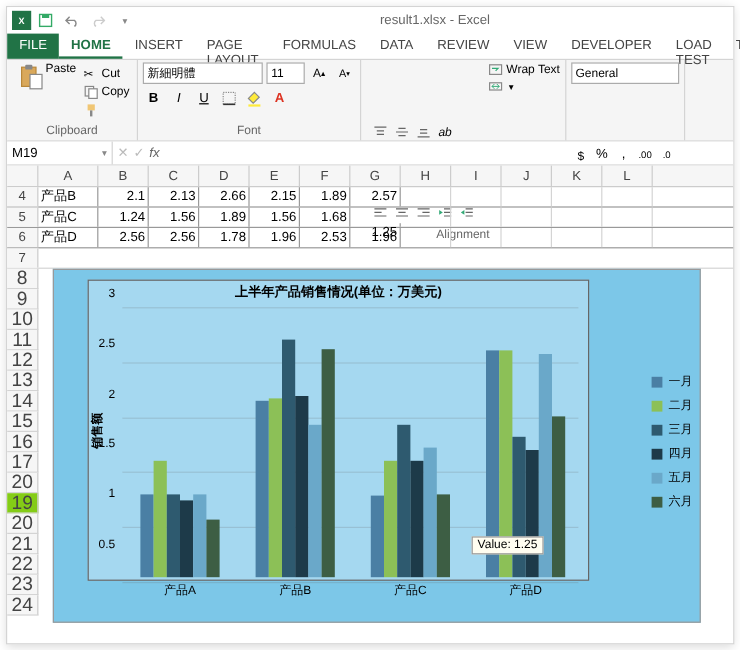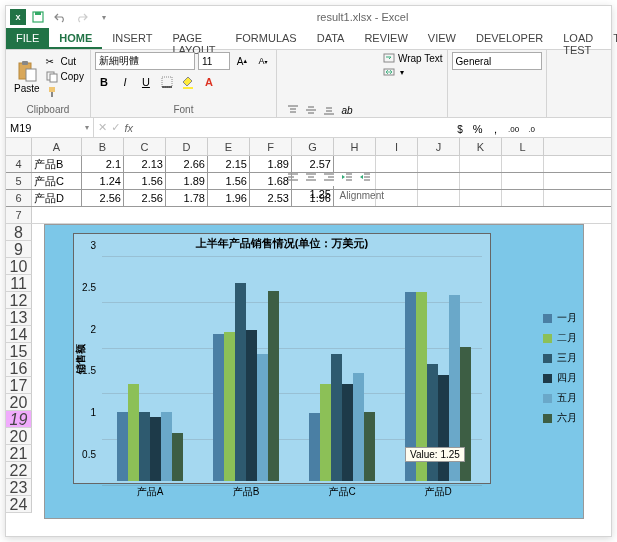--- a/index.html
+++ b/index.html
@@ -19,21 +19,21 @@
 .ribbon-tab { padding: 4px 10px 3px; font-size: 11px; color: #444; cursor: pointer; }
 .ribbon-tab.file { background: #217346; color: #fff; }
 .ribbon-tab.active { color: #217346; border-bottom: 2px solid #217346; font-weight: 600; }
 
 
 .ribbon { height: 68px; background: #f5f5f5; border-bottom: 1px solid #d4d4d4; display: flex; font-size: 11px; }
 .rgroup { border-right: 1px solid #d4d4d4; display: flex; flex-direction: column; }
 .rgroup-body { flex: 1; display: flex; padding: 2px 4px; }
 .rgroup-label { text-align: center; font-size: 10px; color: #666; padding: 1px 0 2px; }
 
-.paste-col { display: flex; flex-direction: column; align-items: center; justify-content: center; padding: 0 4px; }
+.paste-col { display: flex; flex-direction: row; align-items: flex-start; justify-content: center; padding: 0 4px; }
 .paste-icon { width: 24px; height: 24px; }
 .clip-btns { display: flex; flex-direction: column; gap: 1px; justify-content: center; font-size: 10px; }
 .clip-btns div { display: flex; align-items: center; gap: 3px; padding: 1px 2px; }
 .mini-icon { width: 12px; height: 12px; display: inline-block; }
 
 .font-col { display: flex; flex-direction: column; gap: 3px; padding: 2px 4px; }
 .font-row { display: flex; gap: 3px; align-items: center; }
 .font-name { width: 100px; height: 18px; border: 1px solid #ababab; background: #fff; font-size: 10px; padding: 0 3px; }
 .font-size { width: 32px; height: 18px; border: 1px solid #ababab; background: #fff; font-size: 10px; padding: 0 3px; text-align: left; }
 .fbtn { width: 18px; height: 18px; display: flex; align-items: center; justify-content: center; border: 1px solid transparent; font-size: 11px; }
@@ -56,21 +56,21 @@
 .fx-btns { display: flex; align-items: center; padding: 0 4px; gap: 4px; color: #bbb; font-size: 11px; }
 .fx-input { flex: 1; padding: 2px 4px; font-size: 11px; }
 
 
 .grid { position: relative; }
 .col-headers { display: flex; height: 18px; border-bottom: 1px solid #ccc; background: #f6f6f6; font-size: 11px; }
 .ch-corner { width: 26px; border-right: 1px solid #ccc; }
 .ch { border-right: 1px solid #ccc; text-align: center; line-height: 18px; color: #444; }
 .row { display: flex; height: 17px; border-bottom: 1px solid #d4d4d4; font-size: 11px; }
 .rh { width: 26px; border-right: 1px solid #ccc; background: #f6f6f6; text-align: center; line-height: 17px; color: #444; }
-.rh.sel { background: #f0abfc; font-style: italic; }
+.rh.sel { background: #84cc16; }
 .cell { border-right: 1px solid #d4d4d4; line-height: 17px; padding: 0 2px; }
 .cell.data { text-align: right; border-right: 1px solid #999; border-bottom: 0; }
 .cell.lab { text-align: left; border-right: 1px solid #999; }
 .row.data-row { border-bottom: 1px solid #999; }
 .cell.nobord { border-right: 1px solid #d4d4d4; }
 .merged-note { border: none; text-align: left; }
 .chart { position: absolute; left: 38px; top: 0; width: 540px; height: 295px; background: #7cc7e8; border: 1px solid #999; }
 .chart-inner { position: absolute; left: 28px; top: 8px; right: 92px; bottom: 34px; background: #a5d8f0; border: 1px solid #666; }
 .ctitle { position: absolute; top: 2px; left: 0; right: 0; text-align: center; font-size: 11px; font-weight: bold; }
 .y-axis { position: absolute; left: 0; top: 22px; bottom: 18px; width: 24px; }
@@ -482,18 +482,18 @@
             </div>
             <div class="legend-item">
               <span class="lsq" style="background: rgb(106, 168, 201);"></span>
               <span>五月</span>
             </div>
             <div class="legend-item">
               <span class="lsq" style="background: rgb(61, 94, 68);"></span>
               <span>六月</span>
             </div>
           </div>
-      <div class="tooltip" style="left:360px;top:222px">Value: 1.25</div>
+      <div class="tooltip" style="left:348px;top:222px">Value: 1.25</div>
     </div>
   </div>
 </div>
 
 </div>
 
 </body></html>

